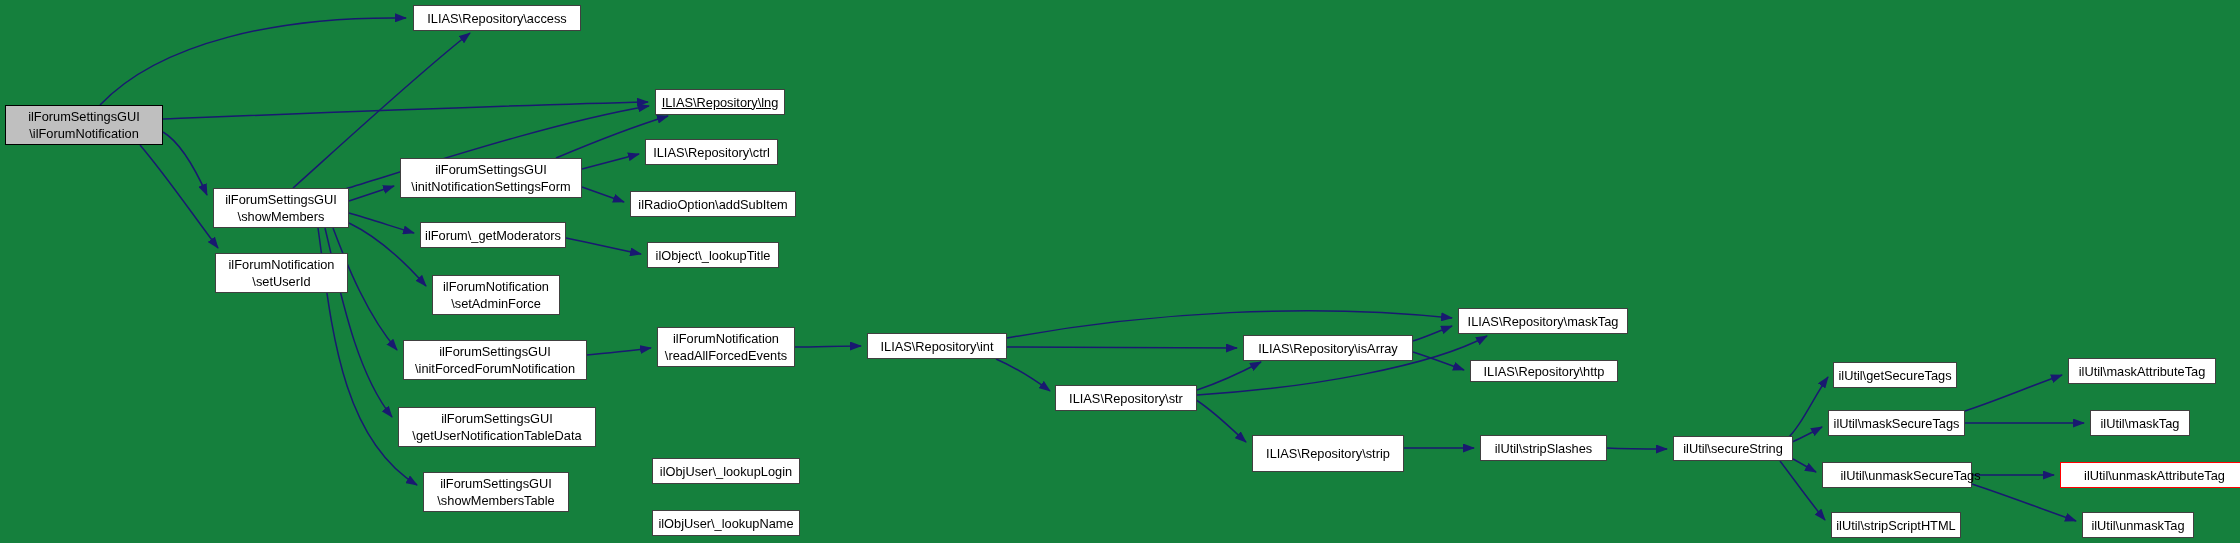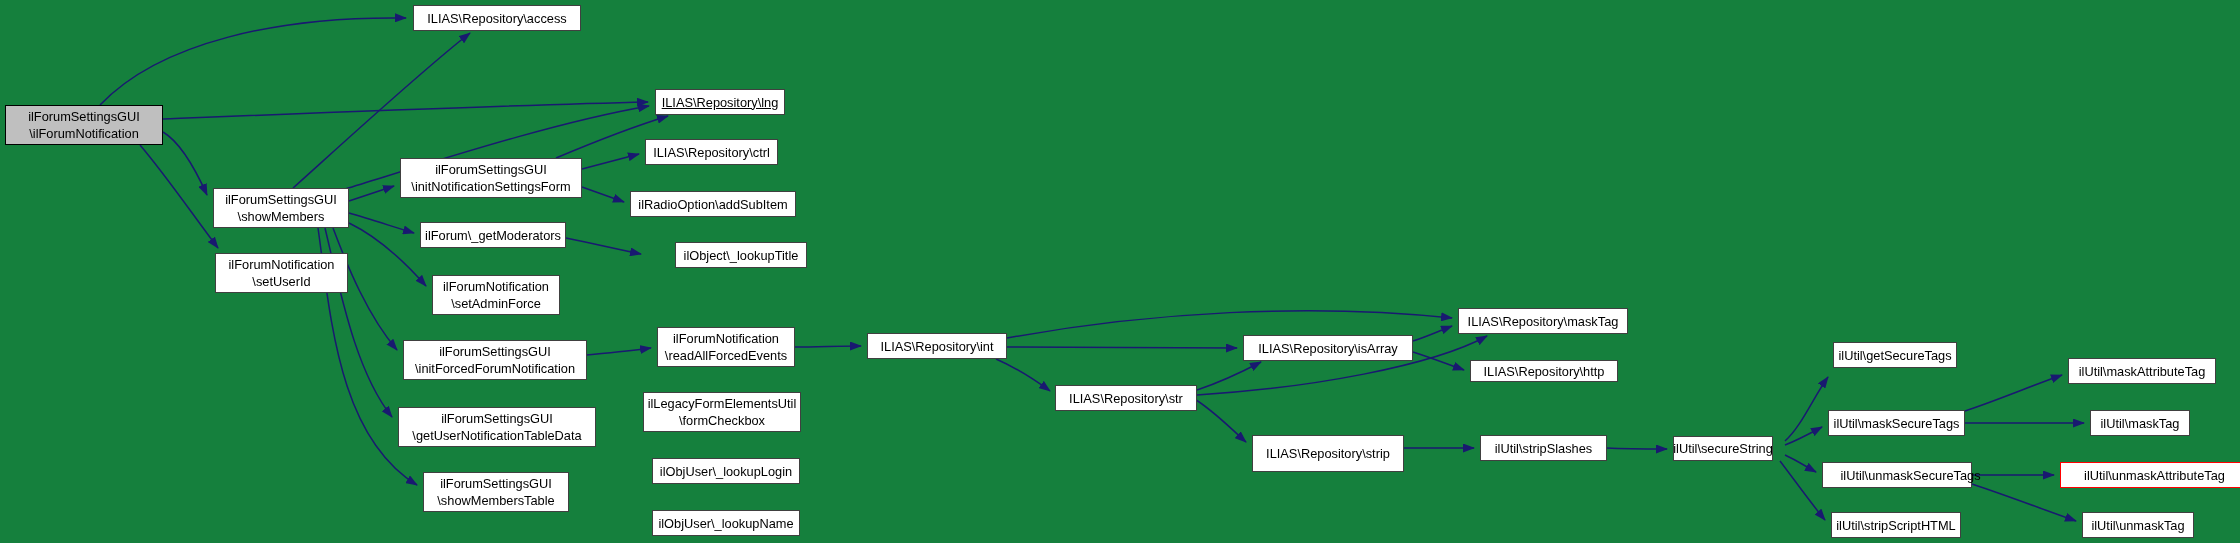--- a/index.html
+++ b/index.html
@@ -86,45 +86,41 @@
     <div class="node" style="left: 630px; top: 191px; width: 166px; height: 26px;">
       <span>ilRadioOption\addSubItem</span>
     </div>
     <div class="node" style="left: 213px; top: 188px; width: 136px; height: 40px;">
       <span>ilForumSettingsGUI</span>
       <span>\showMembers</span>
     </div>
     <div class="node" style="left: 420px; top: 222px; width: 146px; height: 26px;">
       <span>ilForum\_getModerators</span>
     </div>
-    <div class="node" style="left: 647px; top: 242px; width: 132px; height: 26px; margin-left: 28px;">
+    <div class="node" style="left: 647px; top: 242px; width: 132px; height: 26px;">
       <span>ilObject\_lookupTitle</span>
     </div>
     <div class="node" style="left: 215px; top: 253px; width: 133px; height: 40px;">
       <span>ilForumNotification</span>
       <span>\setUserId</span>
     </div>
     <div class="node" style="left: 432px; top: 275px; width: 128px; height: 40px;">
       <span>ilForumNotification</span>
       <span>\setAdminForce</span>
     </div>
     <div class="node" style="left: 403px; top: 340px; width: 184px; height: 40px;">
       <span>ilForumSettingsGUI</span>
       <span>\initForcedForumNotification</span>
     </div>
     <div class="node" style="left: 657px; top: 327px; width: 138px; height: 40px;">
       <span>ilForumNotification</span>
       <span>\readAllForcedEvents</span>
     </div>
     <div class="node" style="left: 867px; top: 333px; width: 140px; height: 26px;">
       <span>ILIAS\Repository\int</span>
-    </div>
-    <div class="node" style="left: 643px; top: 392px; width: 158px; height: 40px;">
-      <span>ilLegacyFormElementsUtil</span>
-      <span>\formCheckbox</span>
     </div>
     <div class="node" style="left: 398px; top: 407px; width: 198px; height: 40px;">
       <span>ilForumSettingsGUI</span>
       <span>\getUserNotificationTableData</span>
     </div>
     <div class="node" style="left: 652px; top: 458px; width: 148px; height: 26px;">
       <span>ilObjUser\_lookupLogin</span>
     </div>
     <div class="node" style="left: 423px; top: 472px; width: 146px; height: 40px;">
       <span>ilForumSettingsGUI</span>
@@ -144,24 +140,24 @@
     </div>
     <div class="node" style="left: 1470px; top: 360px; width: 148px; height: 22px;">
       <span>ILIAS\Repository\http</span>
     </div>
     <div class="node" style="left: 1252px; top: 435px; width: 152px; height: 37px;">
       <span>ILIAS\Repository\strip</span>
     </div>
     <div class="node" style="left: 1480px; top: 435px; width: 127px; height: 26px;">
       <span>ilUtil\stripSlashes</span>
     </div>
-    <div class="node" style="left: 1673px; top: 436px; width: 100px; height: 25px;">
+    <div class="node" style="left: 1673px; top: 436px; width: 120px; height: 25px;">
       <span>ilUtil\secureString</span>
     </div>
-    <div class="node" style="left: 1833px; top: 342px; width: 124px; height: 26px;">
+    <div class="node" style="left: 1833px; top: 362px; width: 124px; height: 26px;">
       <span>ilUtil\getSecureTags</span>
     </div>
     <div class="node" style="left: 1828px; top: 410px; width: 137px; height: 26px;">
       <span>ilUtil\maskSecureTags</span>
     </div>
     <div class="node" style="left: 2068px; top: 358px; width: 148px; height: 26px;">
       <span>ilUtil\maskAttributeTag</span>
     </div>
     <div class="node" style="left: 2090px; top: 410px; width: 100px; height: 26px;">
       <span>ilUtil\maskTag</span>

